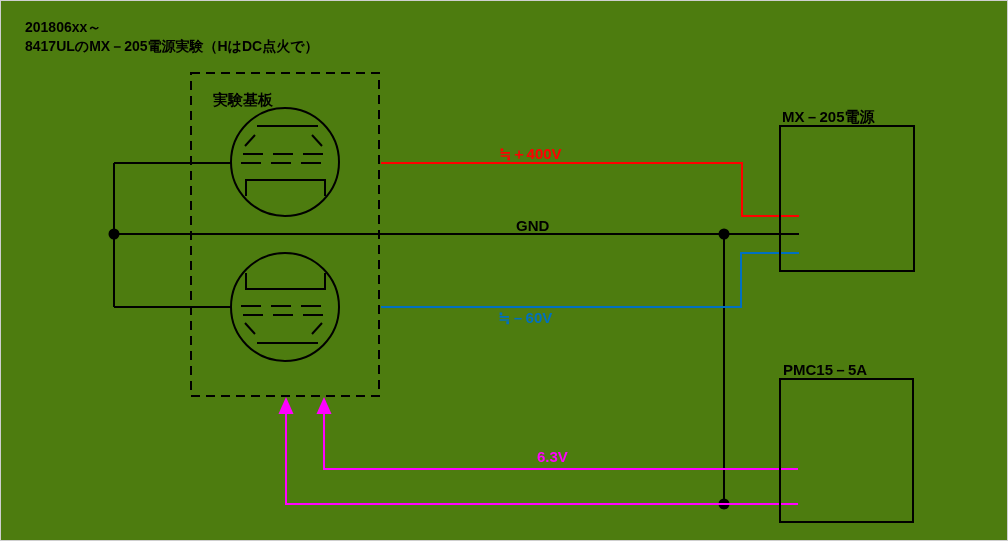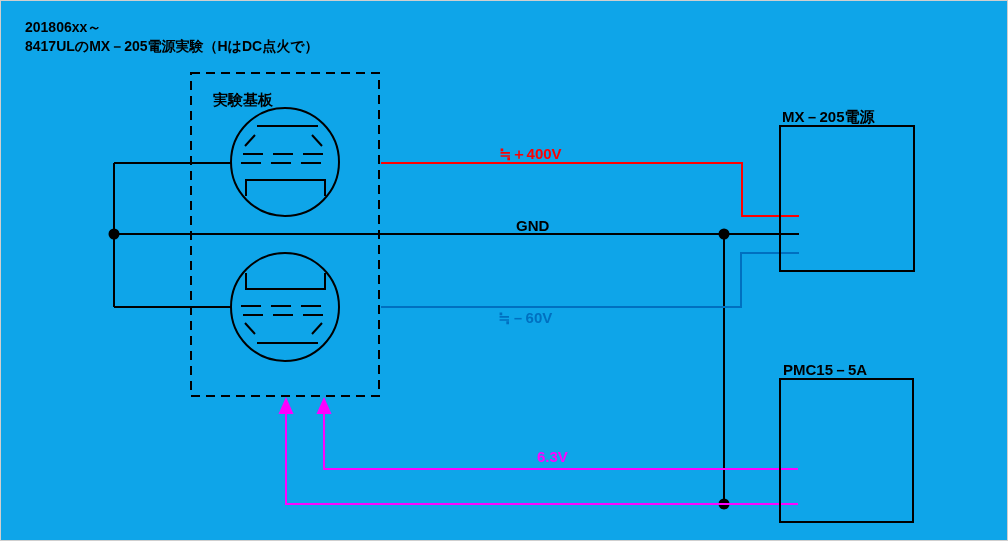--- a/index.html
+++ b/index.html
@@ -1,19 +1,19 @@
 <!DOCTYPE html>
 <html><head>
 <meta charset="utf-8">
 <style>
   html,body{margin:0;padding:0;background:#fff;}
   .canvas{
     position:relative;
     width:1008px;height:541px;
-    background:#0ea5e9;
+    background:#4d7c0f;
     border:1px solid #cfcfcf;
     box-sizing:border-box;
     overflow:hidden;
     font-family:"Liberation Sans","DejaVu Sans",sans-serif;
   }
   svg{display:block;}
   svg text{
     font-family:"Liberation Sans","DejaVu Sans",sans-serif;
     font-weight:bold;
     font-size:15px;

